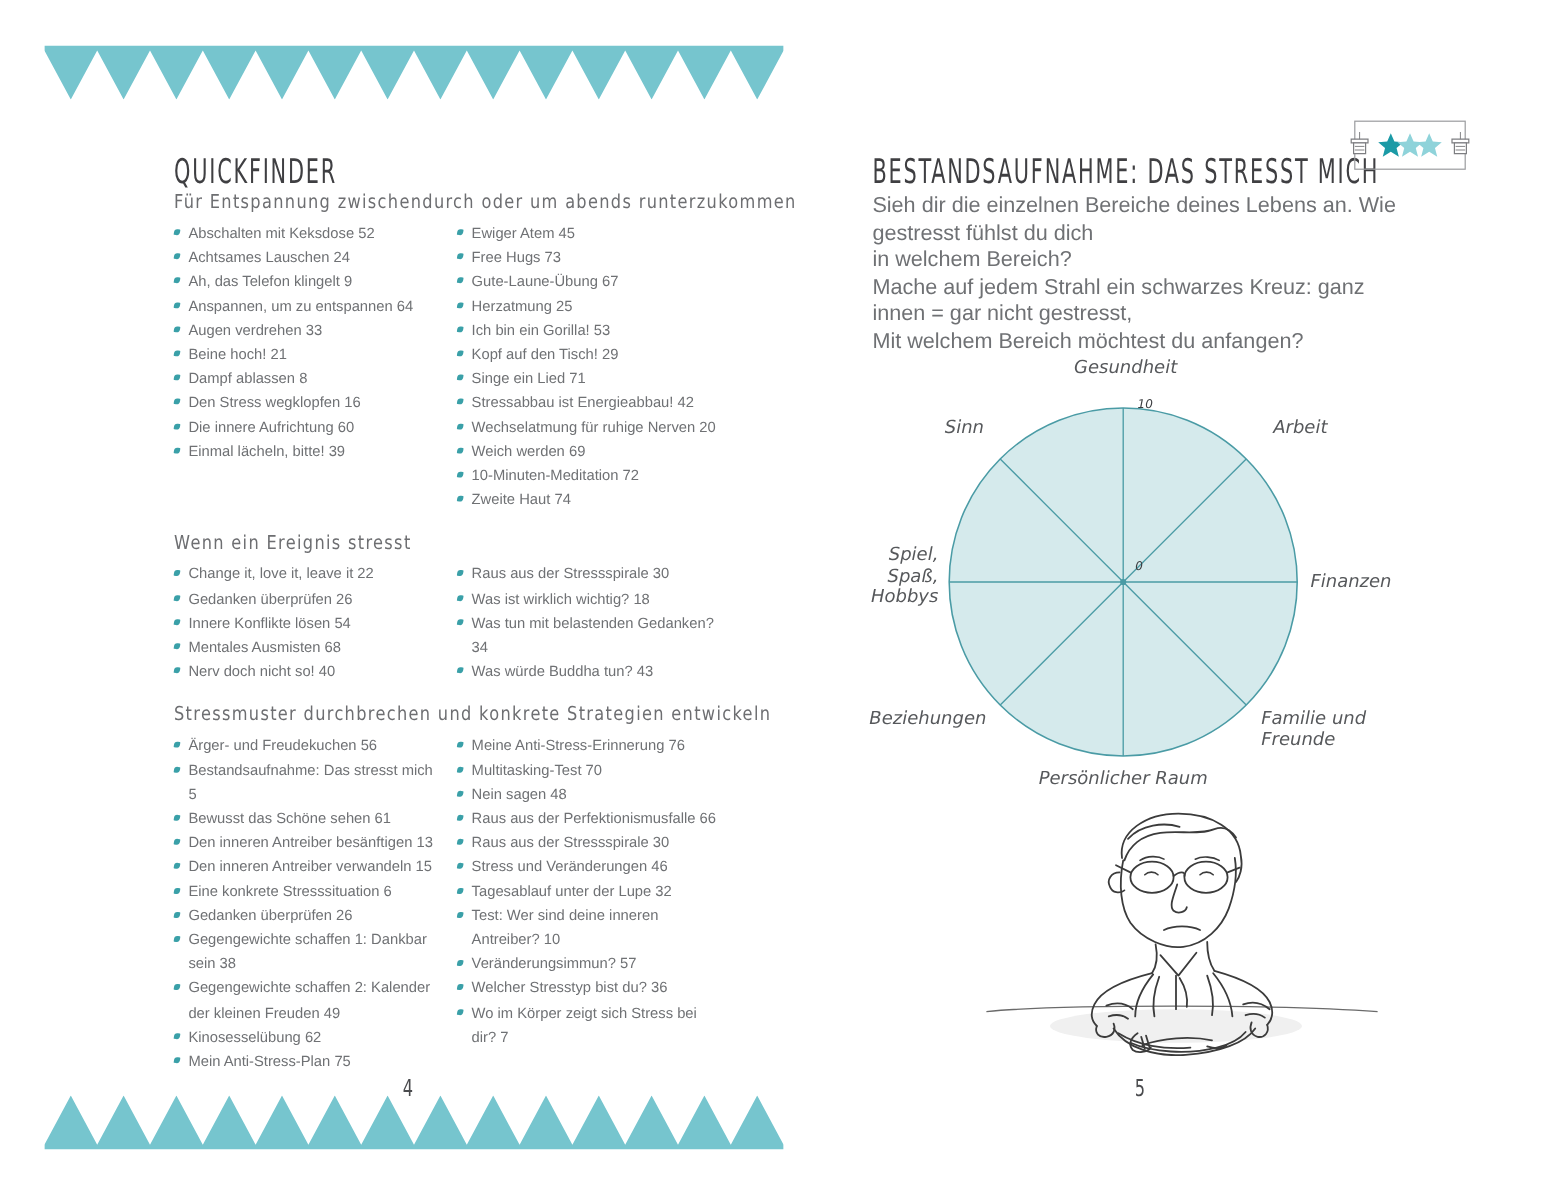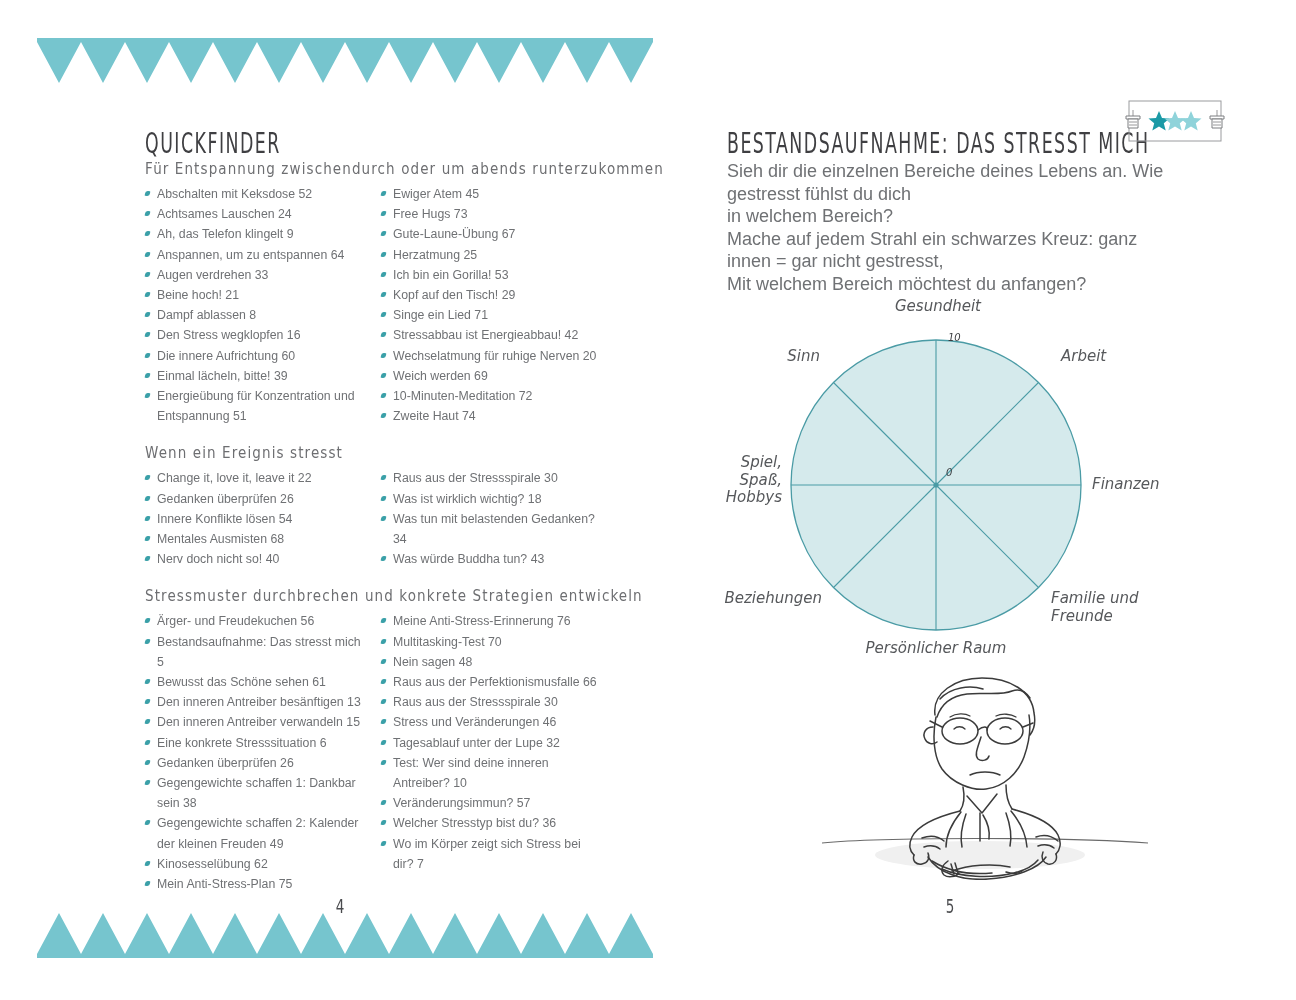--- a/index.html
+++ b/index.html
@@ -176,21 +176,20 @@
               <li><span class="bullet"></span><span>Abschalten mit Keksdose 52</span></li>
               <li><span class="bullet"></span><span>Achtsames Lauschen 24</span></li>
               <li><span class="bullet"></span><span>Ah, das Telefon klingelt 9</span></li>
               <li><span class="bullet"></span><span>Anspannen, um zu entspannen 64</span></li>
               <li><span class="bullet"></span><span>Augen verdrehen 33</span></li>
               <li><span class="bullet"></span><span>Beine hoch! 21</span></li>
               <li><span class="bullet"></span><span>Dampf ablassen 8</span></li>
               <li><span class="bullet"></span><span>Den Stress wegklopfen 16</span></li>
               <li><span class="bullet"></span><span>Die innere Aufrichtung 60</span></li>
               <li><span class="bullet"></span><span>Einmal lächeln, bitte! 39</span></li>
-              <li><span class="bullet"></span><span>Energieübung für Konzentration und Entspannung 51</span></li>
             </ul>
           </div>
           <div class="qf-col">
             <ul class="qf-list">
               <li><span class="bullet"></span><span>Ewiger Atem 45</span></li>
               <li><span class="bullet"></span><span>Free Hugs 73</span></li>
               <li><span class="bullet"></span><span>Gute-Laune-Übung 67</span></li>
               <li><span class="bullet"></span><span>Herzatmung 25</span></li>
               <li><span class="bullet"></span><span>Ich bin ein Gorilla! 53</span></li>
               <li><span class="bullet"></span><span>Kopf auf den Tisch! 29</span></li>

